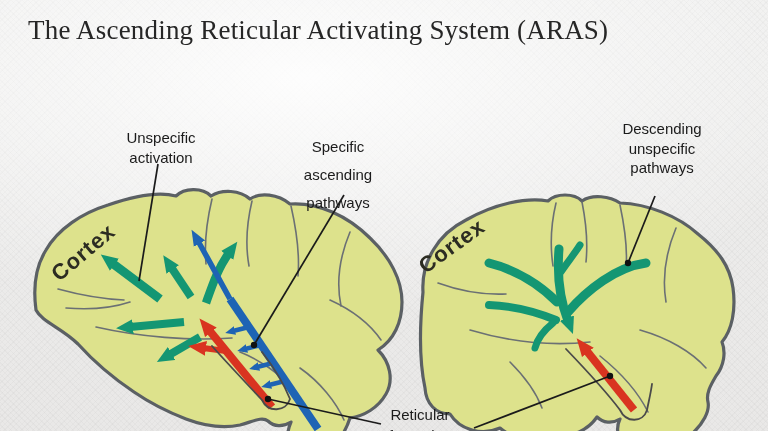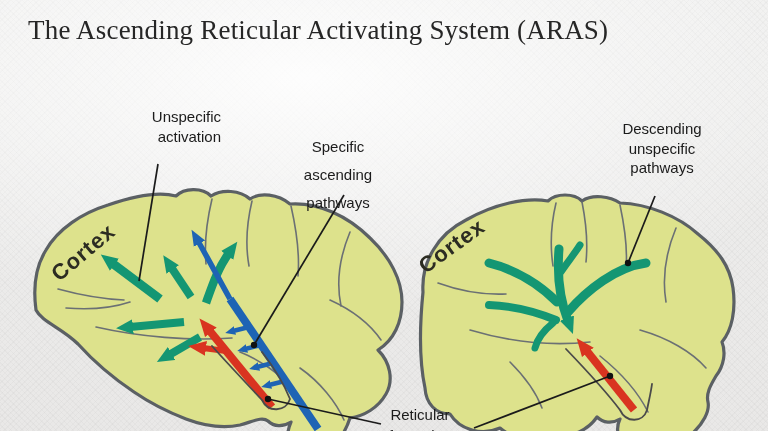--- a/index.html
+++ b/index.html
@@ -15,21 +15,21 @@
   }
   .title{
     position:absolute;left:28px;top:14px;width:700px;
     font-family:"Liberation Serif",serif;font-size:27px;line-height:32px;
     color:#262626;letter-spacing:.2px;white-space:nowrap;
   }
   .callout{
     position:absolute;text-align:center;color:#1b1b1b;
     font-size:15px;line-height:19.5px;
   }
-  .callout.unspecific{left:101px;top:107px;width:120px;text-align:right;}
+  .callout.unspecific{left:101px;top:128px;width:120px;}
   .callout.specific{left:288px;top:133px;width:100px;line-height:28px;}
   .callout.descending{left:610px;top:119px;width:104px;}
   .callout.reticular{left:368px;top:405px;width:104px;line-height:20.5px;}
   svg.diagram{position:absolute;left:0;top:0;}
 </style>
 </head>
 <body>
 
 <div class="slide">
 

